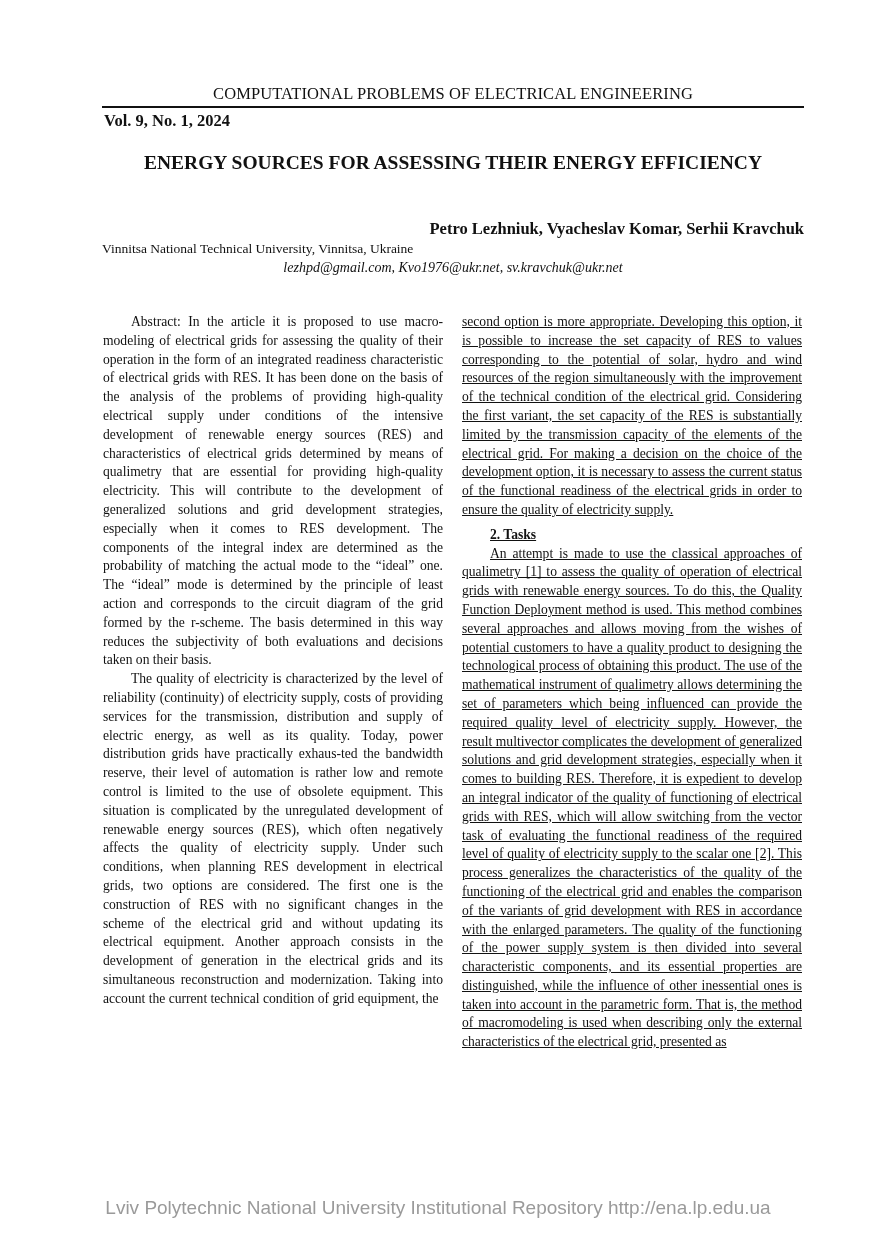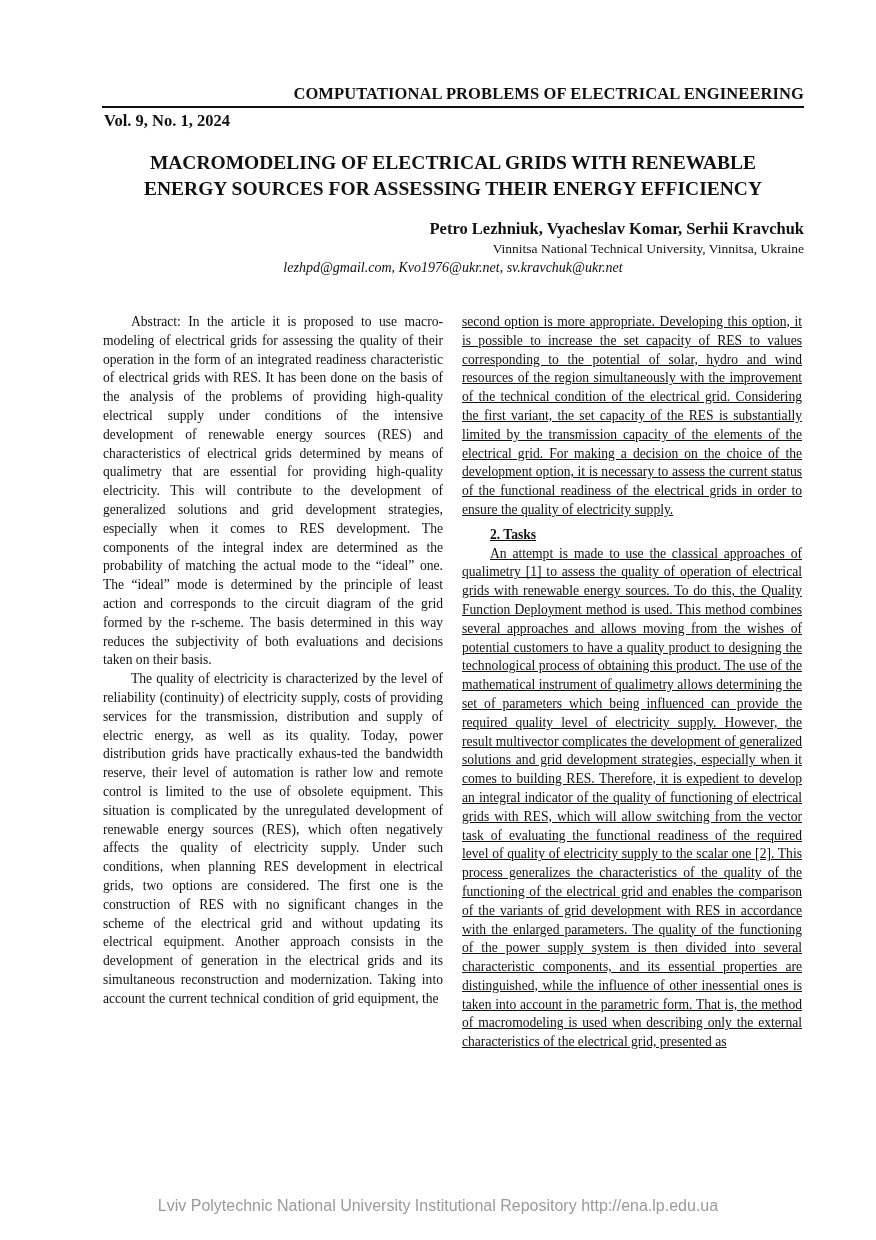--- a/index.html
+++ b/index.html
@@ -1,41 +1,40 @@
 <!DOCTYPE html>
 <html><head>
 <meta charset="utf-8">
 <style>
   html, body { margin: 0; padding: 0; background: #ffffff; }
   body { width: 876px; height: 1240px; position: relative; overflow: hidden; font-family: "Liberation Serif", serif; color: #111; }
-  .journal { position: absolute; left: 102px; width: 702px; top: 84px; text-align: right; font-weight: bold; font-size: 16.5px; letter-spacing: 0.1px; }
+  .journal { position: absolute; left: 102px; width: 702px; top: 84px; text-align: center; font-weight: normal; font-size: 16.5px; letter-spacing: 0.1px; }
   .rule { position: absolute; left: 102px; width: 702px; top: 106px; height: 2px; background: #111; }
   .vol { position: absolute; left: 104px; top: 111px; font-weight: bold; font-size: 16.5px; }
   .title { position: absolute; left: 102px; width: 702px; top: 150px; text-align: center; font-weight: bold; font-size: 19.5px; line-height: 26px; }
   .authors { position: absolute; left: 102px; width: 702px; top: 219px; text-align: right; font-weight: bold; font-size: 16.5px; }
-  .affil { position: absolute; left: 102px; width: 702px; top: 241px; text-align: right; font-size: 13.5px; }
+  .affil { position: absolute; left: 102px; width: 702px; top: 241px; text-align: left; font-size: 13.5px; }
   .emails { position: absolute; left: 102px; width: 702px; top: 260px; text-align: center; font-size: 14px; font-style: italic; }
   .col { position: absolute; top: 313px; width: 340px; font-size: 13.6px; line-height: 18.8px; text-align: justify; }
   .col.left { left: 103px; }
   .col.right { left: 462px; text-decoration: underline; }
   .col p { margin: 0; text-indent: 28px; }
   .col p.noindent { text-indent: 0; }
   .col h2 { margin: 6px 0 0 0; font-size: 13.6px; line-height: 18.8px; font-weight: bold; text-indent: 28px; }
   .lbl { font-weight: normal; }
-  .footer { position: absolute; left: 0; width: 876px; top: 1197px; text-align: center; font-family: "Liberation Sans", sans-serif; font-size: 16px; color: #9a9a9a; }
+  .footer { position: absolute; left: 0; width: 876px; top: 1197px; text-align: center; font-family: "Liberation Sans", sans-serif; font-size: 19px; color: #9a9a9a; }
 </style>
 </head>
 <body>
 
 <div class="journal">COMPUTATIONAL PROBLEMS OF ELECTRICAL ENGINEERING</div>
 <div class="rule"></div>
 <div class="vol">Vol. 9, No. 1, 2024</div>
 
 <div class="title">
-  <div>MACROMODELING OF ELECTRICAL GRIDS WITH RENEWABLE</div>
   <div>ENERGY SOURCES FOR ASSESSING THEIR ENERGY EFFICIENCY</div>
 </div>
 <div class="authors">Petro Lezhniuk, Vyacheslav Komar, Serhii Kravchuk</div>
 <div class="affil">Vinnitsa National Technical University, Vinnitsa, Ukraine</div>
 <div class="emails">lezhpd@gmail.com, Kvo1976@ukr.net, sv.kravchuk@ukr.net</div>
 
 <div class="col left">
   <p><span class="lbl">Abstract:</span><span> In the article it is proposed to use macro-modeling of electrical grids for assessing the quality of their operation in the form of an integrated readiness characteristic of electrical grids with RES. It has been done on the basis of the analysis of the problems of providing high-quality electrical supply under conditions of the intensive development of renewable energy sources (RES) and characteristics of electrical grids determined by means of qualimetry that are essential for providing high-quality electricity. This will contribute to the development of generalized solutions and grid development strategies, especially when it comes to RES development. The components of the integral index are determined as the probability of matching the actual mode to the “ideal” one. The “ideal” mode is determined by the principle of least action and corresponds to the circuit diagram of the grid formed by the r-scheme. The basis determined in this way reduces the subjectivity of both evaluations and decisions taken on their basis.</span></p>
   <p>The quality of electricity is characterized by the level of reliability (continuity) of electricity supply, costs of providing services for the transmission, distribution and supply of electric energy, as well as its quality. Today, power distribution grids have practically exhaus-ted the bandwidth reserve, their level of automation is rather low and remote control is limited to the use of obsolete equipment. This situation is complicated by the unregulated development of renewable energy sources (RES), which often negatively affects the quality of electricity supply. Under such conditions, when planning RES development in electrical grids, two options are considered. The first one is the construction of RES with no significant changes in the scheme of the electrical grid and without updating its electrical equipment. Another approach consists in the development of generation in the electrical grids and its simultaneous reconstruction and modernization. Taking into account the current technical condition of grid equipment, the</p>
 </div>

